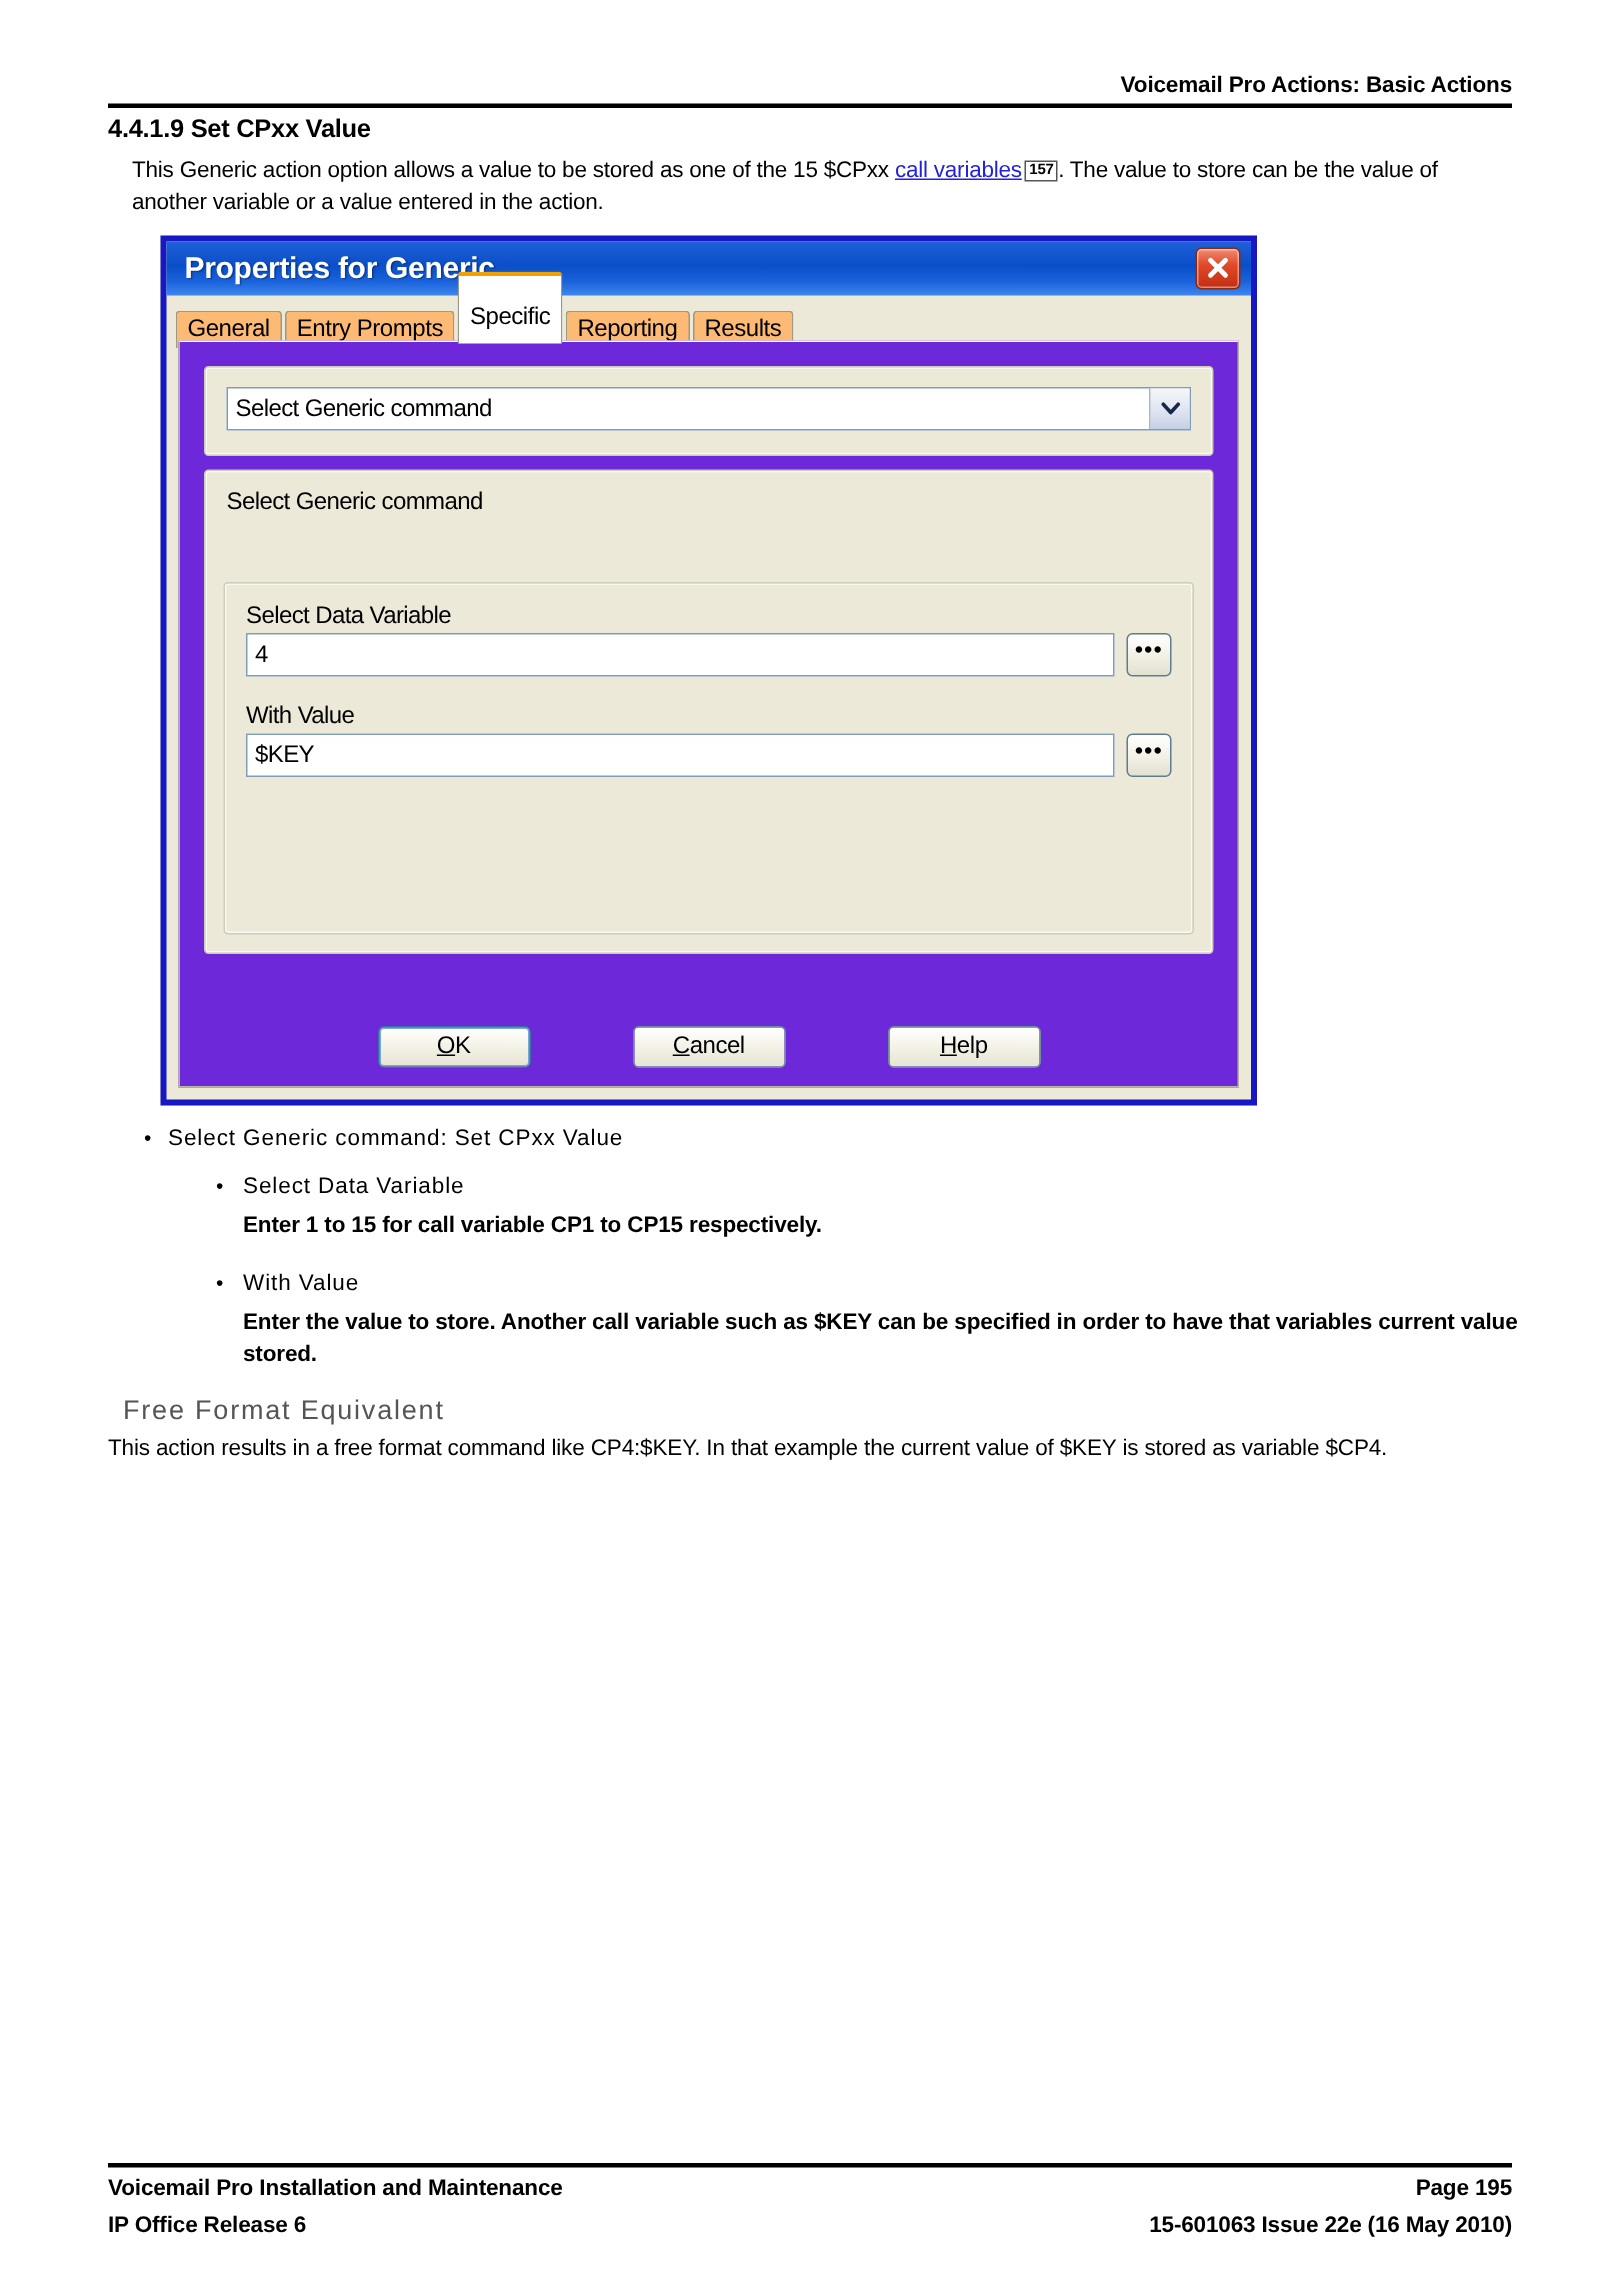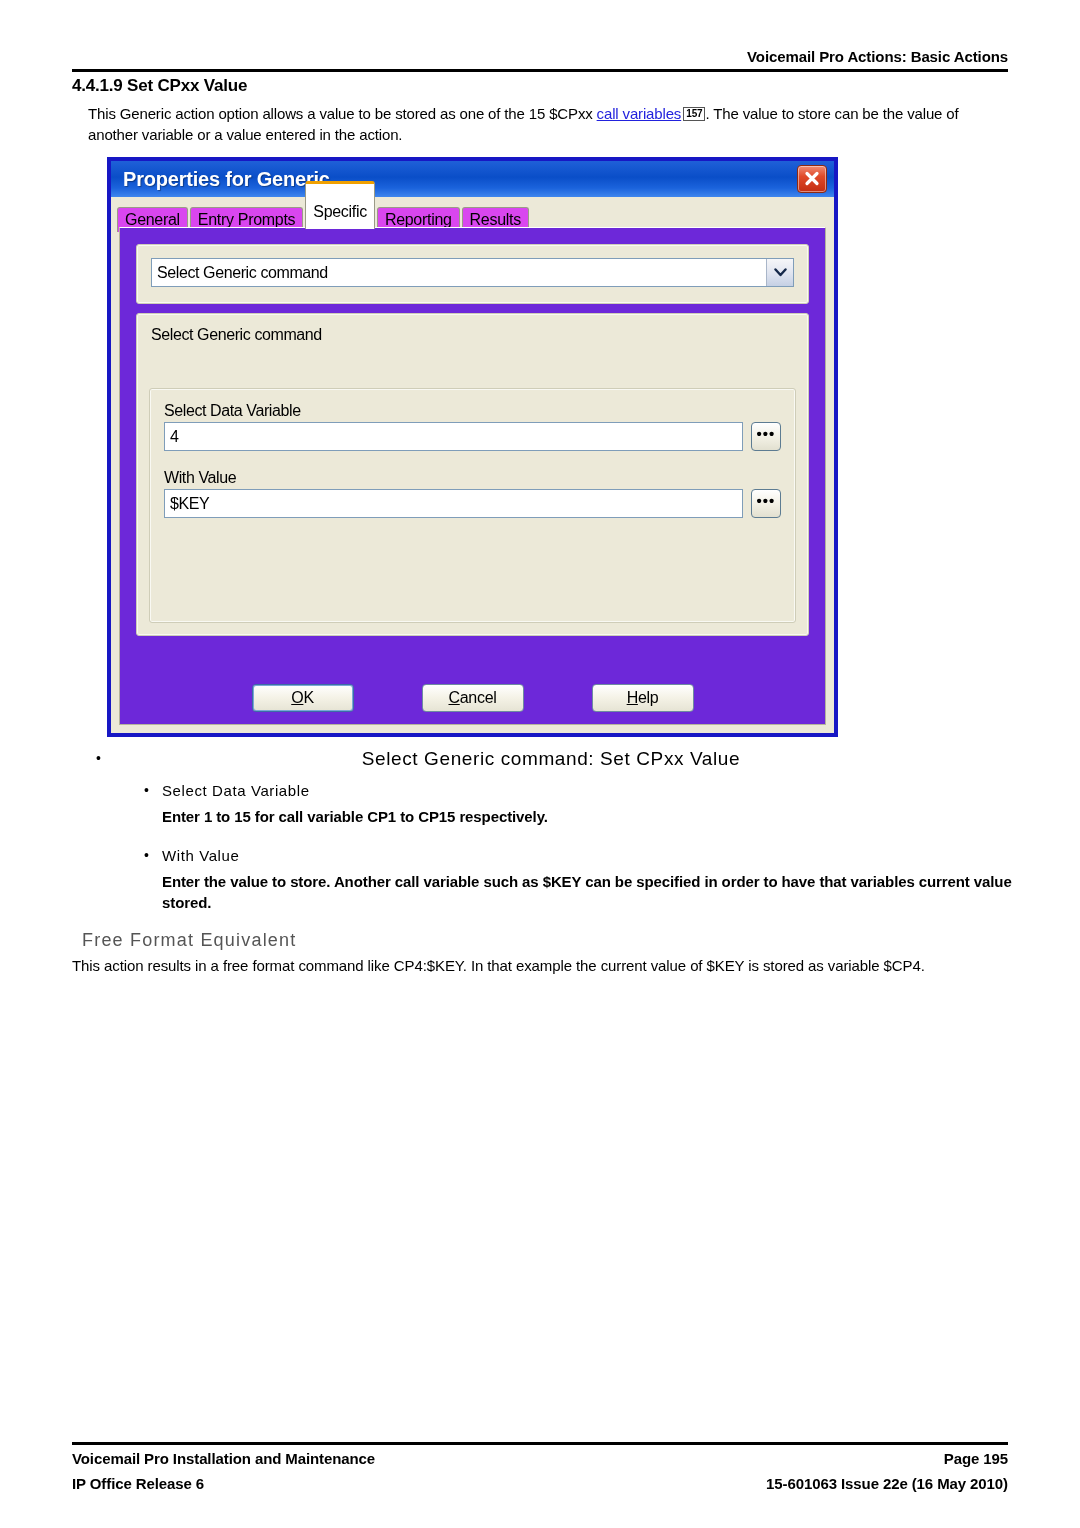--- a/index.html
+++ b/index.html
@@ -116,21 +116,21 @@
   .tabstrip {
     position: relative;
     height: 28px;
     margin: 4px 0 0 6px;
     display: flex;
     align-items: flex-end;
   }
   .tab {
     border: 1px solid #9a9a87;
     border-bottom: none;
-    background: #d946ef;
+    background: #fdba74;
     font-size: 16px;
     padding: 2px 7px 3px 7px;
     margin-right: 2px;
     border-radius: 3px 3px 0 0;
     line-height: 19px;
     color: #000;
     letter-spacing: -0.3px;
     cursor: pointer;
     position: relative;
     top: 3px;
@@ -276,27 +276,26 @@
   .dlg-btn u { text-decoration: underline; }
 
   
   .bullets {
     position: absolute;
     left: 90px;
     top: 748px;
     width: 900px;
   }
   .b1 {
-    font-size: 19px;
+    font-size: 15px;
     letter-spacing: 0.6px;
     line-height: 22px;
     position: relative;
     padding-left: 22px;
     margin-bottom: 10px;
-    text-align: center;
   }
   .b1::before {
     content: "\2022";
     position: absolute;
     left: 6px;
     top: -1px;
     font-size: 14px;
   }
   .b2 {
     font-size: 15px;

